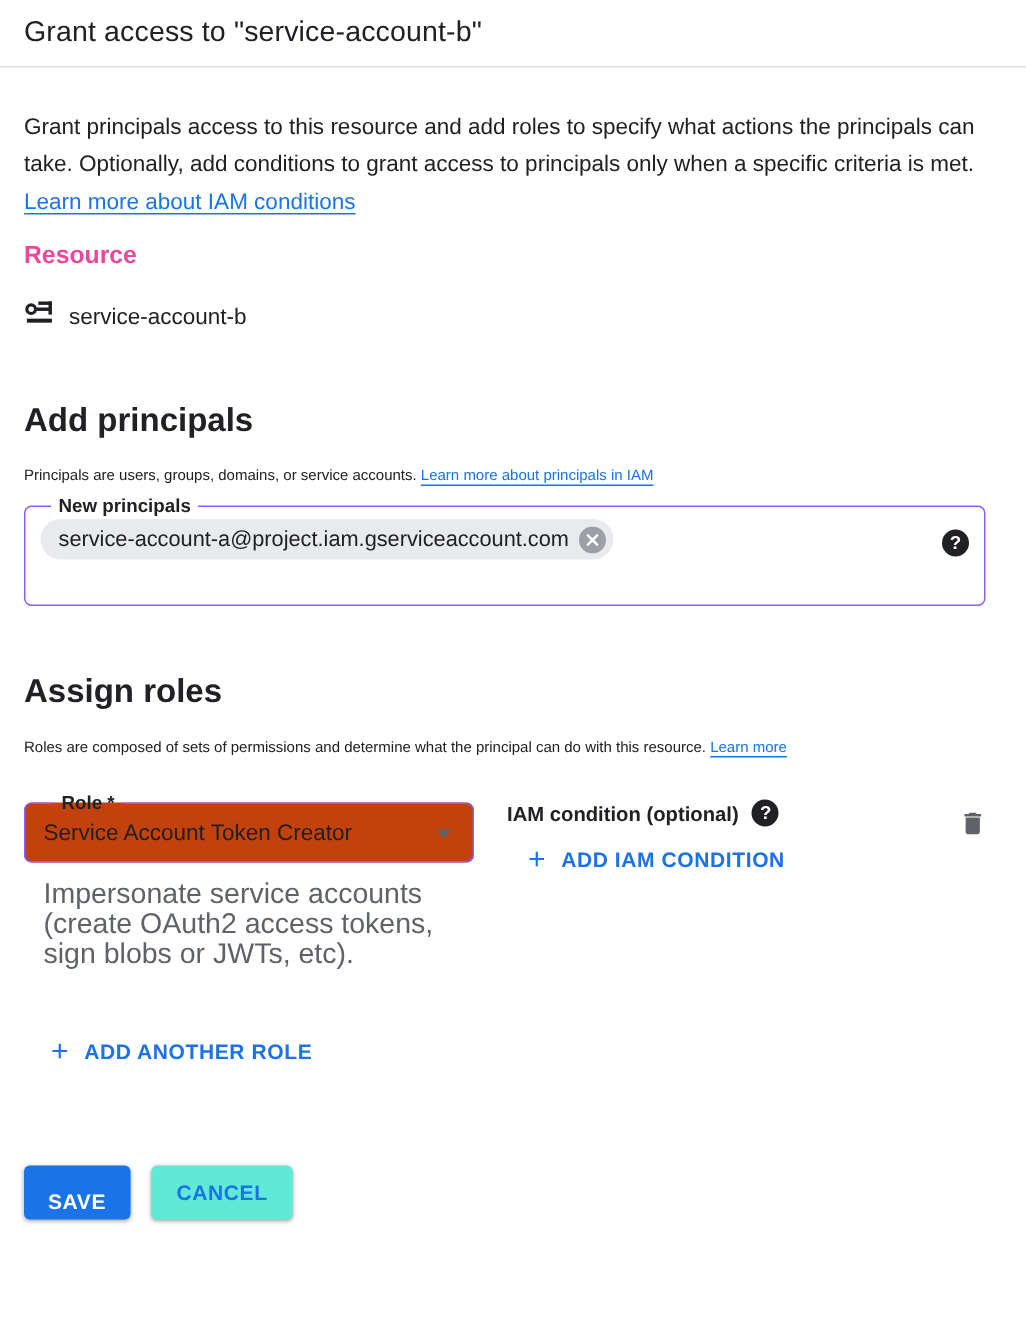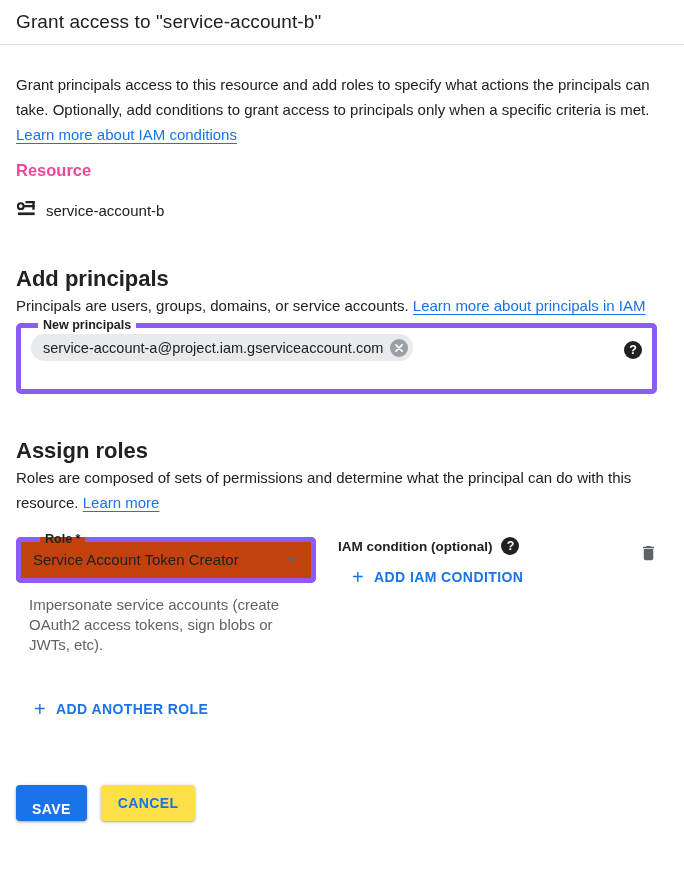--- a/index.html
+++ b/index.html
@@ -50,29 +50,29 @@
     margin-top: 19px;
     font-size: 15px;
   }
   .section-heading {
     margin-top: 44px;
     font-size: 22px;
     font-weight: bold;
     color: #202124;
   }
   .desc {
-    margin-top: 1px;
+    margin-top: 12px;
     max-width: 645px;
-    font-size: 15px;
+    font-size: 10px;
     line-height: 25px;
     color: #202124;
   }
   
   fieldset.outlined {
-    border: 5px solid #8b5cf6;
+    border: 1px solid #8b5cf6;
     border-radius: 5px;
     margin: 0;
   }
   fieldset.outlined legend {
     font-size: 12.5px;
     font-weight: bold;
     color: #202124;
     padding: 0 5px;
     margin-left: 7px;
     line-height: 14px;
@@ -146,21 +146,21 @@
   .caret-down {
     width: 0; height: 0;
     border-left: 5px solid transparent;
     border-right: 5px solid transparent;
     border-top: 6px solid #5f6368;
     margin-right: 2px;
   }
   .role-helper {
     margin: 12px 0 0 13px;
     width: 272px;
-    font-size: 15px;
+    font-size: 19px;
     line-height: 20px;
     color: #5f6368;
   }
   .cond-col { margin-left: 22px; flex: 1 1 auto; }
   .cond-label-row {
     display: flex;
     align-items: center;
     gap: 9px;
     margin-top: 5px;
     font-size: 13.5px;
@@ -212,21 +212,21 @@
     cursor: pointer;
     box-shadow: 0 1px 2px rgba(60,64,67,0.3), 0 1px 3px 1px rgba(60,64,67,0.15);
   }
   .btn-primary {
     background: #1a73e8;
     color: #ffffff;
     border: none;
     padding: 16px 16px;
   }
   .btn-secondary {
-    background: #fde047;
+    background: #5eead4;
     color: #1a73e8;
     border: none;
     padding: 0 17px;
   }
 </style>
 </head>
 <body>
 
 <div class="dialog-header">
   <div class="dialog-title">Grant access to "service-account-b"</div>

